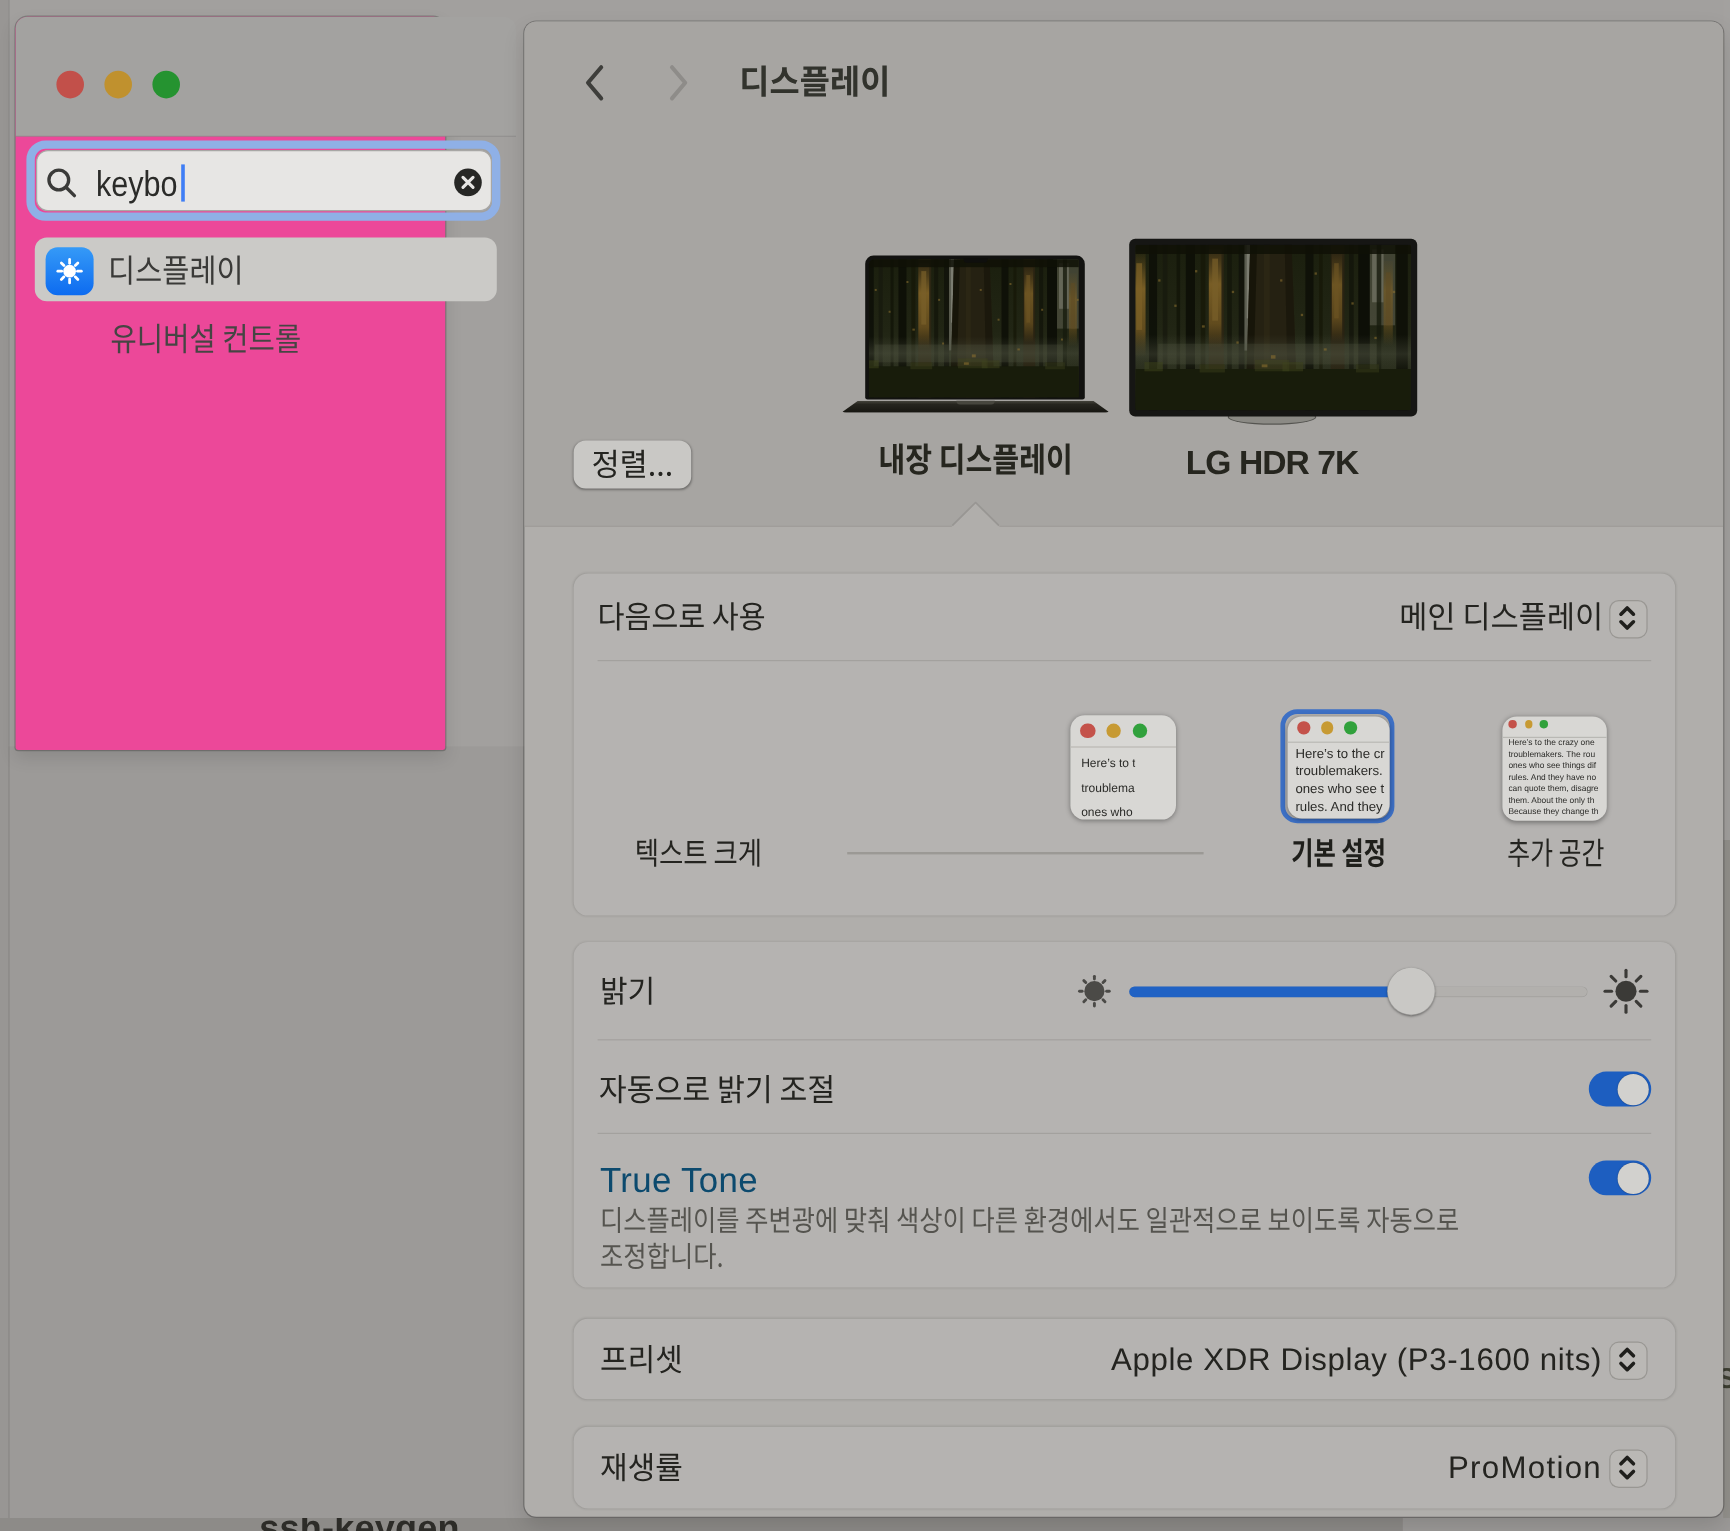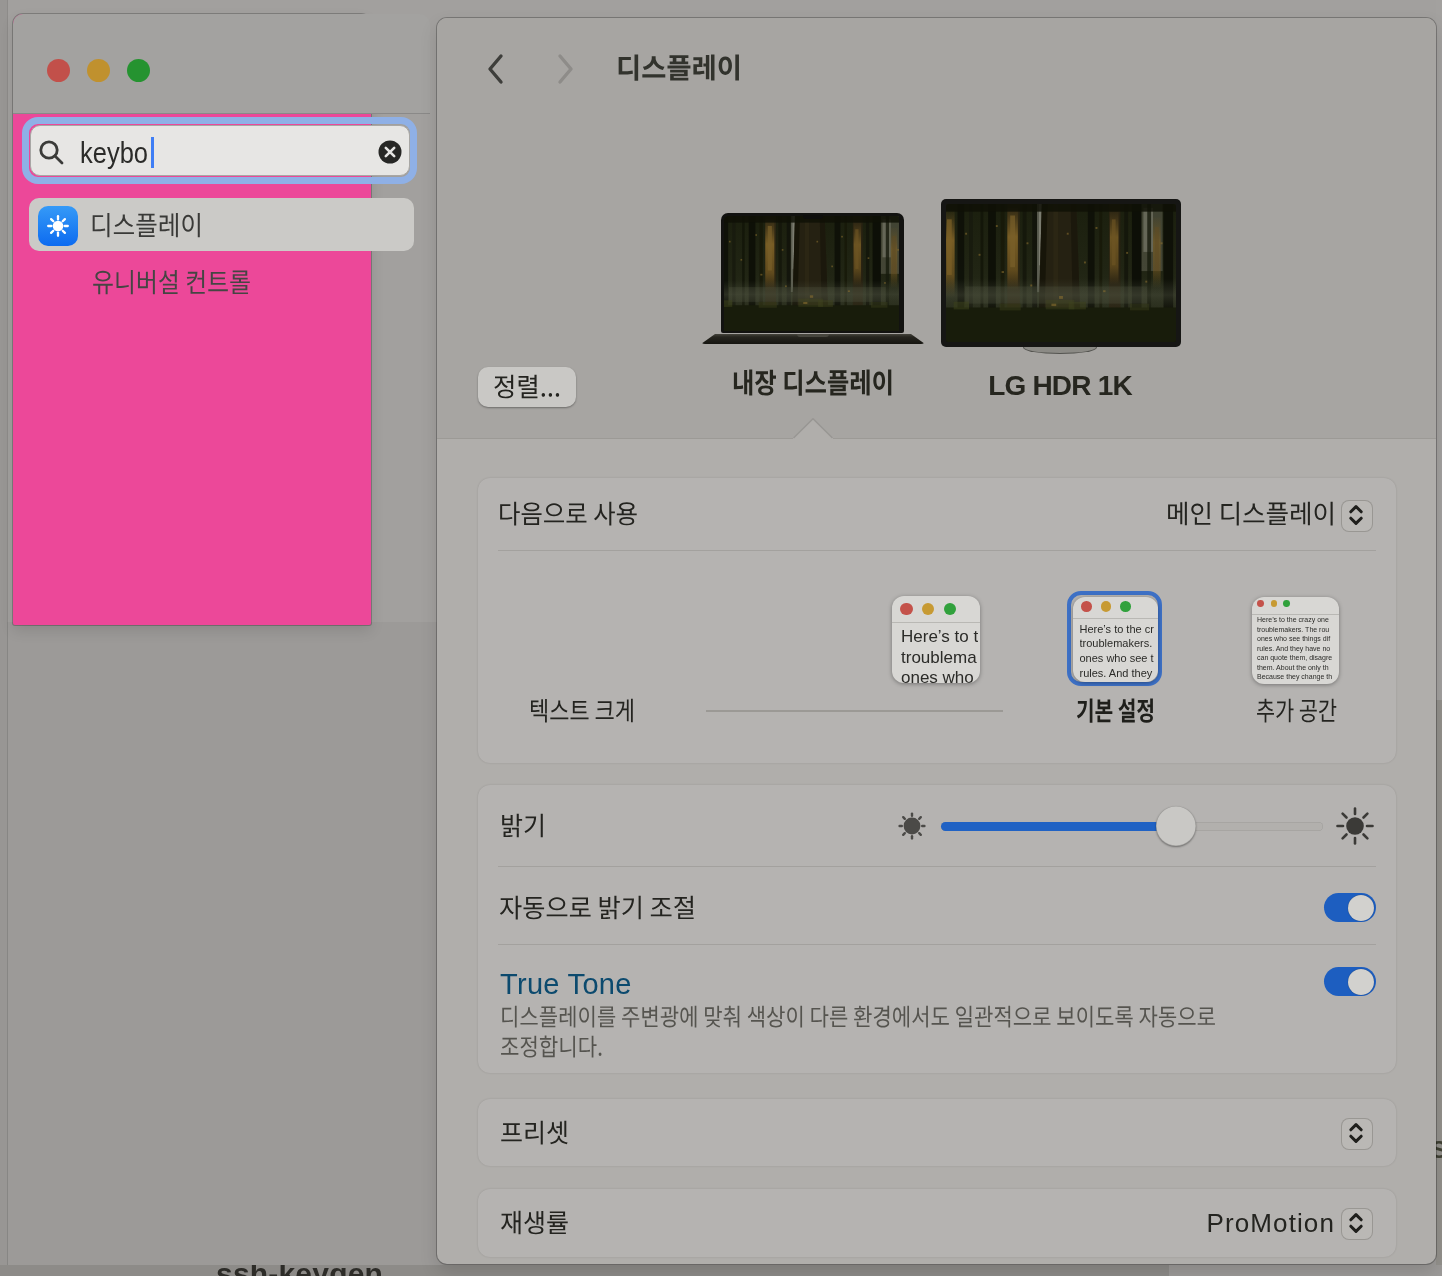--- a/index.html
+++ b/index.html
@@ -218,21 +218,21 @@
 <div class="abs lgbez">
       <div class="abs lgimg">
 <svg width="230" height="138" viewBox="0 0 240 144" preserveAspectRatio="none">
           <use href="#forest"></use>
         </svg>
 </div>
     </div>
 <svg style="position:absolute;left:295.0px;top:350.9px" width="162.0" height="30.8" viewBox="0 0 6667 1100" preserveAspectRatio="none">
       <path transform="translate(0,860)" d="M706.7 -837.8H833.3V88.1H706.7ZM585.6 -480.7H739.8V-374.0H585.6ZM499.8 -821.6H623.9V44.5H499.8ZM76.7 -735.1H209.5V-200.4H76.7ZM76.7 -250.7H140.9Q207.9 -250.7 285.2 -255.5Q362.6 -260.3 448.9 -277.0L461.1 -163.3Q371.0 -146.7 290.9 -141.8Q210.7 -137.0 140.9 -137.0H76.7Z M1166.7 -734.4H1275.6V-676.0Q1275.6 -587.9 1247.4 -509.0Q1219.1 -430.2 1161.3 -370.8Q1103.4 -311.5 1013.9 -281.6L947.6 -386.6Q1024.5 -412.5 1072.9 -457.9Q1121.4 -503.4 1144.0 -560.5Q1166.7 -617.7 1166.7 -676.0ZM1193.9 -734.4H1301.5V-676.2Q1301.5 -622.4 1323.5 -571.7Q1345.4 -520.9 1391.9 -480.8Q1438.3 -440.7 1512.7 -417.9L1449.1 -313.9Q1361.1 -340.3 1304.8 -394.4Q1248.4 -448.6 1221.2 -521.4Q1193.9 -594.3 1193.9 -676.2ZM982.1 -776.0H1482.6V-669.5H982.1ZM1556.3 -837.1H1689.1V-288.3H1556.3ZM1652.8 -624.6H1812.0V-515.8H1652.8ZM1387.0 -271.9Q1483.6 -271.9 1553.6 -250.4Q1623.6 -228.8 1661.8 -188.7Q1700.0 -148.6 1700.0 -91.8Q1700.0 -35.0 1661.8 5.4Q1623.6 45.7 1553.6 67.2Q1483.6 88.7 1387.0 88.7Q1291.2 88.7 1220.4 67.2Q1149.6 45.7 1111.4 5.4Q1073.3 -35.0 1073.3 -91.8Q1073.3 -148.6 1111.4 -188.7Q1149.6 -228.8 1220.4 -250.4Q1291.2 -271.9 1387.0 -271.9ZM1387.0 -168.0Q1328.4 -168.0 1288.0 -159.9Q1247.6 -151.8 1226.6 -134.8Q1205.7 -117.9 1205.7 -91.8Q1205.7 -65.5 1226.6 -48.0Q1247.6 -30.5 1288.0 -22.1Q1328.4 -13.6 1387.0 -13.6Q1446.4 -13.6 1486.5 -22.1Q1526.7 -30.5 1547.5 -48.0Q1568.4 -65.5 1568.4 -91.8Q1568.4 -117.9 1547.5 -134.8Q1526.7 -151.8 1486.5 -159.9Q1446.4 -168.0 1387.0 -168.0Z M2742.6 -837.8H2876.0V91.2H2742.6ZM2163.6 -240.1H2243.6Q2341.2 -240.1 2414.5 -242.0Q2487.7 -243.8 2549.4 -250.1Q2611.0 -256.5 2672.9 -267.9L2684.9 -158.1Q2622.4 -145.9 2558.7 -139.7Q2494.9 -133.5 2419.0 -131.6Q2343.0 -129.8 2243.6 -129.8H2163.6ZM2163.6 -755.6H2610.4V-648.2H2295.7V-198.2H2163.6Z M3371.6 -784.0H3487.2V-717.5Q3487.2 -657.1 3470.6 -600.6Q3454.0 -544.1 3421.8 -494.1Q3389.5 -444.1 3343.0 -403.7Q3296.5 -363.2 3236.6 -334.3Q3176.6 -305.4 3104.8 -291.3L3048.0 -401.9Q3110.4 -413.1 3161.7 -435.6Q3213.0 -458.1 3252.1 -490.0Q3291.3 -522.0 3318.0 -559.3Q3344.7 -596.6 3358.1 -637.3Q3371.6 -677.9 3371.6 -717.5ZM3398.2 -784.0H3513.6V-717.5Q3513.6 -677.2 3527.1 -636.2Q3540.5 -595.3 3567.1 -557.9Q3593.6 -520.4 3632.7 -489.3Q3671.9 -458.1 3723.2 -435.5Q3774.5 -412.8 3837.7 -401.9L3780.7 -291.3Q3708.8 -305.4 3649.0 -334.3Q3589.2 -363.2 3542.7 -403.3Q3496.2 -443.4 3463.8 -493.3Q3431.4 -543.3 3414.8 -599.9Q3398.2 -656.6 3398.2 -717.5ZM3028.1 -132.8H3866.5V-24.2H3028.1Z M4020.0 -812.5H4710.9V-713.1H4020.0ZM4027.1 -595.5H4703.1V-496.3H4027.1ZM4138.4 -773.7H4271.2V-531.6H4138.4ZM4459.9 -773.7H4592.5V-531.6H4459.9ZM3947.3 -448.9H4784.8V-344.8H3947.3ZM4043.0 -294.0H4683.1V-63.0H4175.5V23.0H4044.5V-152.3H4552.0V-198.7H4043.0ZM4044.5 -14.4H4707.6V82.6H4044.5Z M4892.9 -236.2H4958.6Q5042.7 -236.2 5120.6 -240.5Q5198.4 -244.7 5284.3 -259.3L5295.1 -152.3Q5206.6 -136.1 5126.1 -131.9Q5045.5 -127.7 4958.6 -127.7H4892.9ZM4891.5 -746.2H5218.8V-392.4H5021.6V-194.7H4892.9V-496.5H5090.9V-641.1H4891.5ZM5536.1 -837.8H5662.7V88.1H5536.1ZM5256.7 -522.6H5400.2V-414.0H5256.7ZM5348.1 -821.0H5471.4V44.1H5348.1Z M6422.6 -838.6H6556.0V90.4H6422.6ZM6057.3 -773.8Q6127.6 -773.8 6182.7 -733.3Q6237.8 -692.7 6269.2 -618.6Q6300.6 -544.5 6300.6 -443.3Q6300.6 -341.4 6269.2 -266.9Q6237.8 -192.4 6182.7 -151.9Q6127.6 -111.4 6057.3 -111.4Q5987.3 -111.4 5932.1 -151.9Q5876.8 -192.4 5845.4 -266.9Q5814.0 -341.4 5814.0 -443.3Q5814.0 -544.5 5845.4 -618.6Q5876.8 -692.7 5932.1 -733.3Q5987.3 -773.8 6057.3 -773.8ZM6057.3 -652.9Q6022.8 -652.9 5996.9 -629.1Q5971.0 -605.3 5956.5 -558.7Q5942.0 -512.0 5942.0 -443.3Q5942.0 -374.7 5956.5 -327.5Q5971.0 -280.3 5996.9 -256.2Q6022.8 -232.0 6057.3 -232.0Q6091.8 -232.0 6117.7 -256.2Q6143.6 -280.3 6158.1 -327.5Q6172.7 -374.7 6172.7 -443.3Q6172.7 -512.0 6158.1 -558.7Q6143.6 -605.3 6117.7 -629.1Q6091.8 -652.9 6057.3 -652.9Z" fill="#26261f"></path>
     </svg>
-<div class="abs dlabel" style="left:515px;width:216px;text-align:center">LG HDR 1K</div>
+<div class="abs dlabel" style="left:515px;width:216px;text-align:center">LG HDR 7K</div>
 <div class="abs sortbtn"></div>
 <svg style="position:absolute;left:56.0px;top:356.1px" width="68.0" height="28.6" viewBox="0 0 2674 1100" preserveAspectRatio="none">
       <path transform="translate(0,860)" d="M532.8 -592.5H736.4V-523.4H532.8ZM710.5 -826.5H793.8V-287.6H710.5ZM496.5 -260.0Q590.1 -260.0 657.3 -240.2Q724.6 -220.3 761.0 -182.6Q797.5 -145.0 797.5 -91.3Q797.5 -11.2 717.0 32.8Q636.5 76.9 496.5 76.9Q356.4 76.9 275.6 32.8Q194.9 -11.2 194.9 -91.3Q194.9 -145.0 231.3 -182.6Q267.8 -220.3 335.5 -240.2Q403.2 -260.0 496.5 -260.0ZM496.5 -195.1Q428.3 -195.1 379.3 -182.8Q330.3 -170.5 303.7 -147.6Q277.2 -124.6 277.2 -91.3Q277.2 -58.9 303.7 -35.8Q330.3 -12.6 379.3 -0.3Q428.3 12.0 496.5 12.0Q564.7 12.0 613.4 -0.3Q662.1 -12.6 688.6 -35.8Q715.1 -58.9 715.1 -91.3Q715.1 -124.6 688.6 -147.6Q662.1 -170.5 613.4 -182.8Q564.7 -195.1 496.5 -195.1ZM280.3 -735.4H348.4V-662.2Q348.4 -579.1 316.6 -506.4Q284.8 -433.7 228.1 -379.1Q171.3 -324.6 96.0 -296.0L53.4 -362.0Q104.1 -380.2 145.6 -411.3Q187.1 -442.4 217.4 -482.2Q247.7 -522.0 264.0 -568.0Q280.3 -614.1 280.3 -662.2ZM296.3 -735.4H363.7V-662.8Q363.7 -604.7 391.1 -550.1Q418.4 -495.4 468.0 -453.0Q517.6 -410.6 583.0 -387.1L541.0 -321.5Q467.5 -348.4 412.4 -399.6Q357.3 -450.7 326.8 -518.9Q296.3 -587.2 296.3 -662.8ZM79.0 -760.7H561.8V-692.8H79.0Z M1455.2 -716.4H1650.0V-649.0H1455.2ZM1455.2 -554.7H1650.0V-486.9H1455.2ZM1007.9 -446.9H1071.8Q1142.0 -446.9 1202.5 -448.3Q1263.0 -449.7 1322.4 -454.9Q1381.8 -460.0 1447.1 -469.5L1453.9 -404.3Q1386.9 -394.5 1326.5 -389.2Q1266.0 -383.9 1204.5 -382.4Q1143.0 -381.0 1071.8 -381.0H1007.9ZM1005.7 -783.5H1395.2V-556.0H1089.8V-417.9H1007.9V-618.0H1313.3V-719.0H1005.7ZM1126.2 -307.5H1713.8V-92.9H1210.4V36.1H1128.5V-153.9H1631.9V-242.8H1126.2ZM1128.5 6.0H1748.4V70.9H1128.5ZM1630.5 -826.5H1713.8V-351.5H1630.5Z M1978.8 13.4Q1951.7 13.4 1932.4 -6.3Q1913.0 -26.0 1913.0 -56.1Q1913.0 -87.9 1932.4 -107.2Q1951.7 -126.5 1978.8 -126.5Q2006.5 -126.5 2025.8 -107.2Q2045.1 -87.9 2045.1 -56.1Q2045.1 -26.0 2025.8 -6.3Q2006.5 13.4 1978.8 13.4Z M2256.8 13.4Q2229.7 13.4 2210.4 -6.3Q2191.0 -26.0 2191.0 -56.1Q2191.0 -87.9 2210.4 -107.2Q2229.7 -126.5 2256.8 -126.5Q2284.5 -126.5 2303.8 -107.2Q2323.1 -87.9 2323.1 -56.1Q2323.1 -26.0 2303.8 -6.3Q2284.5 13.4 2256.8 13.4Z M2534.8 13.4Q2507.7 13.4 2488.4 -6.3Q2469.0 -26.0 2469.0 -56.1Q2469.0 -87.9 2488.4 -107.2Q2507.7 -126.5 2534.8 -126.5Q2562.5 -126.5 2581.8 -107.2Q2601.1 -87.9 2601.1 -56.1Q2601.1 -26.0 2581.8 -6.3Q2562.5 13.4 2534.8 13.4Z" fill="#242420"></path>
     </svg>
 <div class="abs rsep"></div>
 <svg class="abs" style="left:356px;top:399.5px" width="40" height="23" viewBox="0 0 40 23">
 <path d="M20 0 L40 20 L40 23 L0 23 L0 20 Z" fill="#b0aeab"></path>
 <path d="M0.5 20 L20 0.7 L39.5 20" fill="none" stroke="#989693" stroke-width="1.5"></path>
     </svg>
 <div class="abs panel" style="top:460px;height:285px"></div>
@@ -248,21 +248,21 @@
 <div class="abs stepper" style="left:904px;top:482px"></div>
     <svg class="abs" style="left:904px;top:482px" width="30" height="30" viewBox="0 0 30 30">
       <path d="M9.8 11.8 L15 6.6 L20.2 11.8 M9.8 18.2 L15 23.4 L20.2 18.2" fill="none" stroke="#1f1f1c" stroke-width="3" stroke-linecap="round" stroke-linejoin="round"></path>
     </svg>
 <div class="abs pdiv" style="top:532px"></div>
 <div class="thumb" style="left:455px;top:578px;width:88px;height:87px">
       <div class="tbline" style="top:26px"></div>
       <div class="tc" style="left:8.3px;top:6.5px;width:12.6px;height:12.6px;background:#c4524a"></div>
       <div class="tc" style="left:29.9px;top:6.5px;width:12.6px;height:12.6px;background:#c79a33"></div>
       <div class="tc" style="left:51.5px;top:6.5px;width:12.6px;height:12.6px;background:#31a13c"></div>
-      <div class="ttext" style="left:9px;top:31px;font-size:17px;line-height:20.5px">Here’s to t<br>troublema<br>ones who</div>
+      <div class="ttext" style="left:9px;top:31px;font-size:10px;line-height:20.5px">Here’s to t<br>troublema<br>ones who</div>
     </div>
 <div class="abs selring"></div>
 <div class="thumb" style="left:635.5px;top:578.5px;width:85px;height:85px">
       <div class="tbline" style="top:21.7px"></div>
       <div class="tc" style="left:8.6px;top:4.5px;width:10.6px;height:10.6px;background:#c4524a"></div>
       <div class="tc" style="left:28.1px;top:4.5px;width:10.6px;height:10.6px;background:#c79a33"></div>
       <div class="tc" style="left:47.8px;top:4.5px;width:10.6px;height:10.6px;background:#31a13c"></div>
       <div class="ttext" style="left:7px;top:25px;font-size:11px;line-height:14.8px">Here’s to the cr<br>troublemakers.<br>ones who see t<br>rules. And they</div>
     </div>
 <div class="thumb" style="left:815px;top:579px;width:87px;height:87px">
@@ -329,20 +329,21 @@
     </svg>
 <svg style="position:absolute;left:63.0px;top:1017.3px" width="103.0" height="26.4" viewBox="0 0 4878 1100" preserveAspectRatio="none">
       <path transform="translate(0,860)" d="M50.0 -107.1H869.8V-38.1H50.0ZM418.4 -326.1H500.7V-84.1H418.4ZM416.1 -712.3H486.8V-656.5Q486.8 -600.8 466.4 -551.3Q446.0 -501.8 410.4 -459.5Q374.8 -417.1 328.4 -384.3Q282.0 -351.5 229.5 -328.3Q177.1 -305.0 124.0 -294.1L89.6 -360.5Q136.2 -368.4 183.0 -387.7Q229.9 -407.0 271.6 -435.0Q313.4 -463.0 345.9 -498.0Q378.4 -533.1 397.2 -573.1Q416.1 -613.2 416.1 -656.5ZM431.8 -712.3H501.9V-656.5Q501.9 -613.2 520.8 -573.6Q539.6 -534.1 572.6 -498.9Q605.6 -463.8 647.5 -436.3Q689.5 -408.8 737.2 -390.0Q785.0 -371.2 831.9 -363.7L798.0 -297.7Q744.1 -308.6 690.9 -331.1Q637.8 -353.7 591.2 -386.3Q544.6 -418.9 508.8 -460.5Q473.0 -502.2 452.4 -551.5Q431.8 -600.8 431.8 -656.5ZM117.6 -744.6H800.4V-676.2H117.6Z M1452.8 -592.5H1656.4V-523.4H1452.8ZM1630.5 -826.5H1713.8V-287.6H1630.5ZM1416.5 -260.0Q1510.1 -260.0 1577.3 -240.2Q1644.6 -220.3 1681.0 -182.6Q1717.5 -145.0 1717.5 -91.3Q1717.5 -11.2 1637.0 32.8Q1556.5 76.9 1416.5 76.9Q1276.4 76.9 1195.6 32.8Q1114.9 -11.2 1114.9 -91.3Q1114.9 -145.0 1151.3 -182.6Q1187.8 -220.3 1255.5 -240.2Q1323.2 -260.0 1416.5 -260.0ZM1416.5 -195.1Q1348.3 -195.1 1299.3 -182.8Q1250.3 -170.5 1223.7 -147.6Q1197.2 -124.6 1197.2 -91.3Q1197.2 -58.9 1223.7 -35.8Q1250.3 -12.6 1299.3 -0.3Q1348.3 12.0 1416.5 12.0Q1484.7 12.0 1533.4 -0.3Q1582.1 -12.6 1608.6 -35.8Q1635.1 -58.9 1635.1 -91.3Q1635.1 -124.6 1608.6 -147.6Q1582.1 -170.5 1533.4 -182.8Q1484.7 -195.1 1416.5 -195.1ZM1200.3 -735.4H1268.4V-662.2Q1268.4 -579.1 1236.6 -506.4Q1204.8 -433.7 1148.1 -379.1Q1091.3 -324.6 1016.0 -296.0L973.4 -362.0Q1024.1 -380.2 1065.6 -411.3Q1107.1 -442.4 1137.4 -482.2Q1167.7 -522.0 1184.0 -568.0Q1200.3 -614.1 1200.3 -662.2ZM1216.3 -735.4H1283.7V-662.8Q1283.7 -604.7 1311.1 -550.1Q1338.4 -495.4 1388.0 -453.0Q1437.6 -410.6 1503.0 -387.1L1461.0 -321.5Q1387.5 -348.4 1332.4 -399.6Q1277.3 -450.7 1246.8 -518.9Q1216.3 -587.2 1216.3 -662.8ZM999.0 -760.7H1481.8V-692.8H999.0Z M2508.6 -826.5H2591.6V-301.1H2508.6ZM2555.8 -596.1H2725.0V-526.3H2555.8ZM2023.0 -261.0H2104.9V-165.8H2509.4V-261.0H2591.6V65.9H2023.0ZM2104.9 -101.3V-1.2H2509.4V-101.3ZM1892.3 -734.0H2426.2V-666.6H1892.3ZM2159.1 -625.3Q2223.9 -625.3 2272.4 -605.9Q2321.0 -586.4 2348.2 -550.7Q2375.5 -515.0 2375.5 -467.1Q2375.5 -419.1 2348.2 -382.9Q2321.0 -346.8 2272.4 -327.3Q2223.9 -307.8 2159.1 -307.8Q2094.4 -307.8 2045.6 -327.3Q1996.7 -346.8 1969.5 -382.9Q1942.2 -419.1 1942.2 -467.1Q1942.2 -515.0 1969.5 -550.7Q1996.7 -586.4 2045.6 -605.9Q2094.4 -625.3 2159.1 -625.3ZM2159.1 -562.4Q2097.3 -562.4 2059.5 -536.2Q2021.6 -510.0 2021.6 -466.8Q2021.6 -422.8 2059.5 -396.8Q2097.3 -370.7 2159.2 -370.7Q2220.4 -370.7 2258.2 -396.8Q2296.1 -422.8 2296.1 -466.8Q2296.1 -510.0 2258.3 -536.2Q2220.5 -562.4 2159.1 -562.4ZM2117.8 -835.4H2200.7V-697.8H2117.8Z M3467.9 -826.9H3550.2V77.5H3467.9ZM2867.1 -738.3H2949.4V-178.1H2867.1ZM2867.1 -227.4H2941.2Q3044.7 -227.4 3152.3 -236.5Q3259.9 -245.6 3374.3 -269.4L3384.6 -198.6Q3266.8 -174.2 3157.8 -164.8Q3048.7 -155.4 2941.2 -155.4H2867.1Z M4341.7 -827.3H4425.1V78.7H4341.7ZM4405.9 -470.4H4573.0V-400.6H4405.9ZM3768.5 -216.7H3839.5Q3923.5 -216.7 3992.9 -219.4Q4062.3 -222.0 4126.5 -228.8Q4190.6 -235.6 4258.0 -247.8L4267.5 -177.4Q4198.1 -164.8 4132.4 -158.0Q4066.6 -151.2 3995.7 -148.9Q3924.9 -146.6 3839.5 -146.6H3768.5ZM3768.5 -739.3H4188.0V-671.3H3850.8V-185.3H3768.5Z M4738.8 13.4Q4711.7 13.4 4692.4 -6.3Q4673.0 -26.0 4673.0 -56.1Q4673.0 -87.9 4692.4 -107.2Q4711.7 -126.5 4738.8 -126.5Q4766.5 -126.5 4785.8 -107.2Q4805.1 -87.9 4805.1 -56.1Q4805.1 -26.0 4785.8 -6.3Q4766.5 13.4 4738.8 13.4Z" fill="#55544f"></path>
     </svg>
 <div class="abs toggle" style="left:887px;top:949px">
       <div class="tknob"></div>
     </div>
 <svg style="position:absolute;left:63.0px;top:1101.7px" width="69.0" height="28.6" viewBox="0 0 2760 1100" preserveAspectRatio="none">
       <path transform="translate(0,860)" d="M50.0 -107.5H869.8V-38.1H50.0ZM121.6 -736.5H792.9V-668.2H121.6ZM124.0 -354.5H791.4V-286.9H124.0ZM262.2 -673.6H345.1V-347.2H262.2ZM570.1 -673.6H652.4V-347.2H570.1Z M1628.6 -827.3H1711.3V78.7H1628.6ZM1022.3 -209.0H1097.3Q1173.6 -209.0 1245.2 -211.5Q1316.9 -214.0 1390.3 -221.1Q1463.7 -228.2 1543.6 -240.8L1552.3 -172.8Q1429.9 -152.8 1322.0 -146.2Q1214.1 -139.6 1097.3 -139.6H1022.3ZM1020.1 -742.8H1438.2V-419.7H1105.8V-182.5H1022.3V-487.1H1354.3V-674.5H1020.1Z M2256.0 -620.3H2426.2V-551.6H2256.0ZM2572.7 -826.5H2651.9V-210.4H2572.7ZM2395.9 -807.1H2474.6V-292.7H2395.9ZM2313.8 -254.0H2384.7V-225.8Q2384.7 -167.0 2356.7 -116.9Q2328.6 -66.7 2280.2 -28.0Q2231.7 10.7 2169.0 36.8Q2106.4 62.9 2038.0 74.3L2006.9 8.9Q2055.0 2.1 2100.0 -13.0Q2145.0 -28.1 2183.8 -50.2Q2222.6 -72.3 2251.8 -99.5Q2280.9 -126.8 2297.3 -158.9Q2313.8 -191.0 2313.8 -225.8ZM2325.6 -254.0H2396.7V-225.8Q2396.7 -191.0 2413.1 -158.9Q2429.6 -126.8 2458.7 -99.5Q2487.9 -72.3 2526.6 -50.2Q2565.4 -28.1 2610.5 -13.0Q2655.5 2.1 2703.6 8.9L2672.4 74.3Q2604.1 62.9 2541.6 36.8Q2479.1 10.7 2430.4 -28.0Q2381.6 -66.7 2353.6 -116.9Q2325.6 -167.0 2325.6 -225.8ZM2077.5 -772.2H2143.3V-654.3Q2143.3 -586.8 2118.7 -520.3Q2094.1 -453.8 2047.8 -400.2Q2001.5 -346.6 1935.3 -316.7L1890.4 -380.1Q1949.1 -407.1 1990.9 -451.9Q2032.8 -496.7 2055.1 -549.9Q2077.5 -603.1 2077.5 -654.3ZM2092.2 -772.2H2157.2V-654.3Q2157.2 -602.5 2178.3 -552.7Q2199.5 -502.9 2239.0 -462.4Q2278.5 -421.9 2334.0 -397.8L2289.5 -333.8Q2226.5 -362.3 2182.1 -411.5Q2137.7 -460.8 2115.0 -523.6Q2092.2 -586.5 2092.2 -654.3Z" fill="#242420"></path>
     </svg>
+<div class="abs rlabel" style="right:101px;top:1101.5px;line-height:26px;letter-spacing:0.55px">Apple XDR Display (P3-1600 nits)</div>
 <div class="abs stepper" style="left:904px;top:1100px"></div>
     <svg class="abs" style="left:904px;top:1100px" width="30" height="30" viewBox="0 0 30 30">
       <path d="M9.8 11.8 L15 6.6 L20.2 11.8 M9.8 18.2 L15 23.4 L20.2 18.2" fill="none" stroke="#1f1f1c" stroke-width="3" stroke-linecap="round" stroke-linejoin="round"></path>
     </svg>
 <svg style="position:absolute;left:63.0px;top:1192.2px" width="69.0" height="28.6" viewBox="0 0 2760 1100" preserveAspectRatio="none">
       <path transform="translate(0,860)" d="M741.0 -826.9H820.8V77.5H741.0ZM598.4 -462.3H772.1V-392.4H598.4ZM544.1 -807.6H622.7V32.4H544.1ZM236.8 -686.6H301.5V-582.3Q301.5 -501.6 288.2 -428.7Q274.9 -355.9 248.7 -295.0Q222.4 -234.1 183.4 -186.7Q144.4 -139.2 91.9 -108.3L40.4 -172.2Q105.7 -208.5 149.0 -269.7Q192.3 -330.9 214.6 -410.9Q236.8 -491.0 236.8 -582.3ZM251.9 -686.6H316.6V-582.3Q316.6 -499.8 338.6 -425.8Q360.6 -351.7 403.9 -294.6Q447.1 -237.5 510.6 -204.3L461.7 -140.3Q392.7 -178.6 345.8 -244.6Q298.9 -310.6 275.4 -396.8Q251.9 -483.1 251.9 -582.3ZM61.6 -720.4H481.2V-651.8H61.6Z M1159.0 -770.3H1225.2V-649.4Q1225.2 -582.0 1200.2 -516.0Q1175.1 -449.9 1128.4 -396.7Q1081.7 -343.6 1014.7 -313.8L969.8 -378.1Q1029.4 -404.4 1071.7 -448.8Q1114.0 -493.2 1136.5 -546.0Q1159.0 -598.8 1159.0 -649.4ZM1172.9 -770.3H1238.8V-649.4Q1238.8 -599.7 1260.5 -551.3Q1282.2 -502.9 1323.6 -464.2Q1365.0 -425.5 1422.1 -402.6L1377.9 -339.1Q1312.9 -365.5 1267.0 -413.1Q1221.1 -460.8 1197.0 -521.9Q1172.9 -583.0 1172.9 -649.4ZM1652.7 -825.9H1731.9V-268.1H1652.7ZM1508.5 -584.1H1679.1V-516.1H1508.5ZM1458.8 -808.9H1537.4V-297.1H1458.8ZM1434.8 -248.1Q1528.1 -248.1 1595.8 -229.1Q1663.5 -210.0 1700.0 -173.5Q1736.6 -137.0 1736.6 -85.8Q1736.6 -34.7 1700.0 1.5Q1663.5 37.8 1595.8 56.8Q1528.1 75.9 1434.8 75.9Q1341.9 75.9 1274.0 56.8Q1206.1 37.8 1169.5 1.5Q1133.0 -34.7 1133.0 -85.8Q1133.0 -137.0 1169.5 -173.5Q1206.1 -210.0 1274.0 -229.1Q1341.9 -248.1 1434.8 -248.1ZM1434.8 -183.6Q1332.7 -183.6 1273.7 -158.1Q1214.7 -132.5 1214.7 -85.8Q1214.7 -40.2 1273.7 -14.1Q1332.7 12.0 1434.8 12.0Q1502.6 12.0 1551.8 0.3Q1601.0 -11.4 1627.4 -33.2Q1653.8 -55.1 1653.8 -85.8Q1653.8 -132.5 1595.3 -158.1Q1536.7 -183.6 1434.8 -183.6Z M1889.4 -414.0H2709.1V-350.9H1889.4ZM1986.9 -269.6H2606.9V-76.7H2071.1V29.4H1989.1V-133.6H2525.3V-210.2H1986.9ZM1989.1 7.8H2635.8V67.8H1989.1ZM1993.2 -801.5H2603.7V-613.4H2077.0V-515.3H1995.5V-669.1H2522.1V-742.0H1993.2ZM1995.5 -536.6H2620.0V-476.6H1995.5ZM2110.2 -389.2H2192.1V-232.1H2110.2ZM2406.6 -389.2H2488.6V-232.1H2406.6Z" fill="#242420"></path>
     </svg>
 <div class="abs rlabel" style="right:101px;top:1192px;line-height:26px;letter-spacing:1.1px">ProMotion</div>
 <div class="abs stepper" style="left:904px;top:1190px"></div>
     <svg class="abs" style="left:904px;top:1190px" width="30" height="30" viewBox="0 0 30 30">

